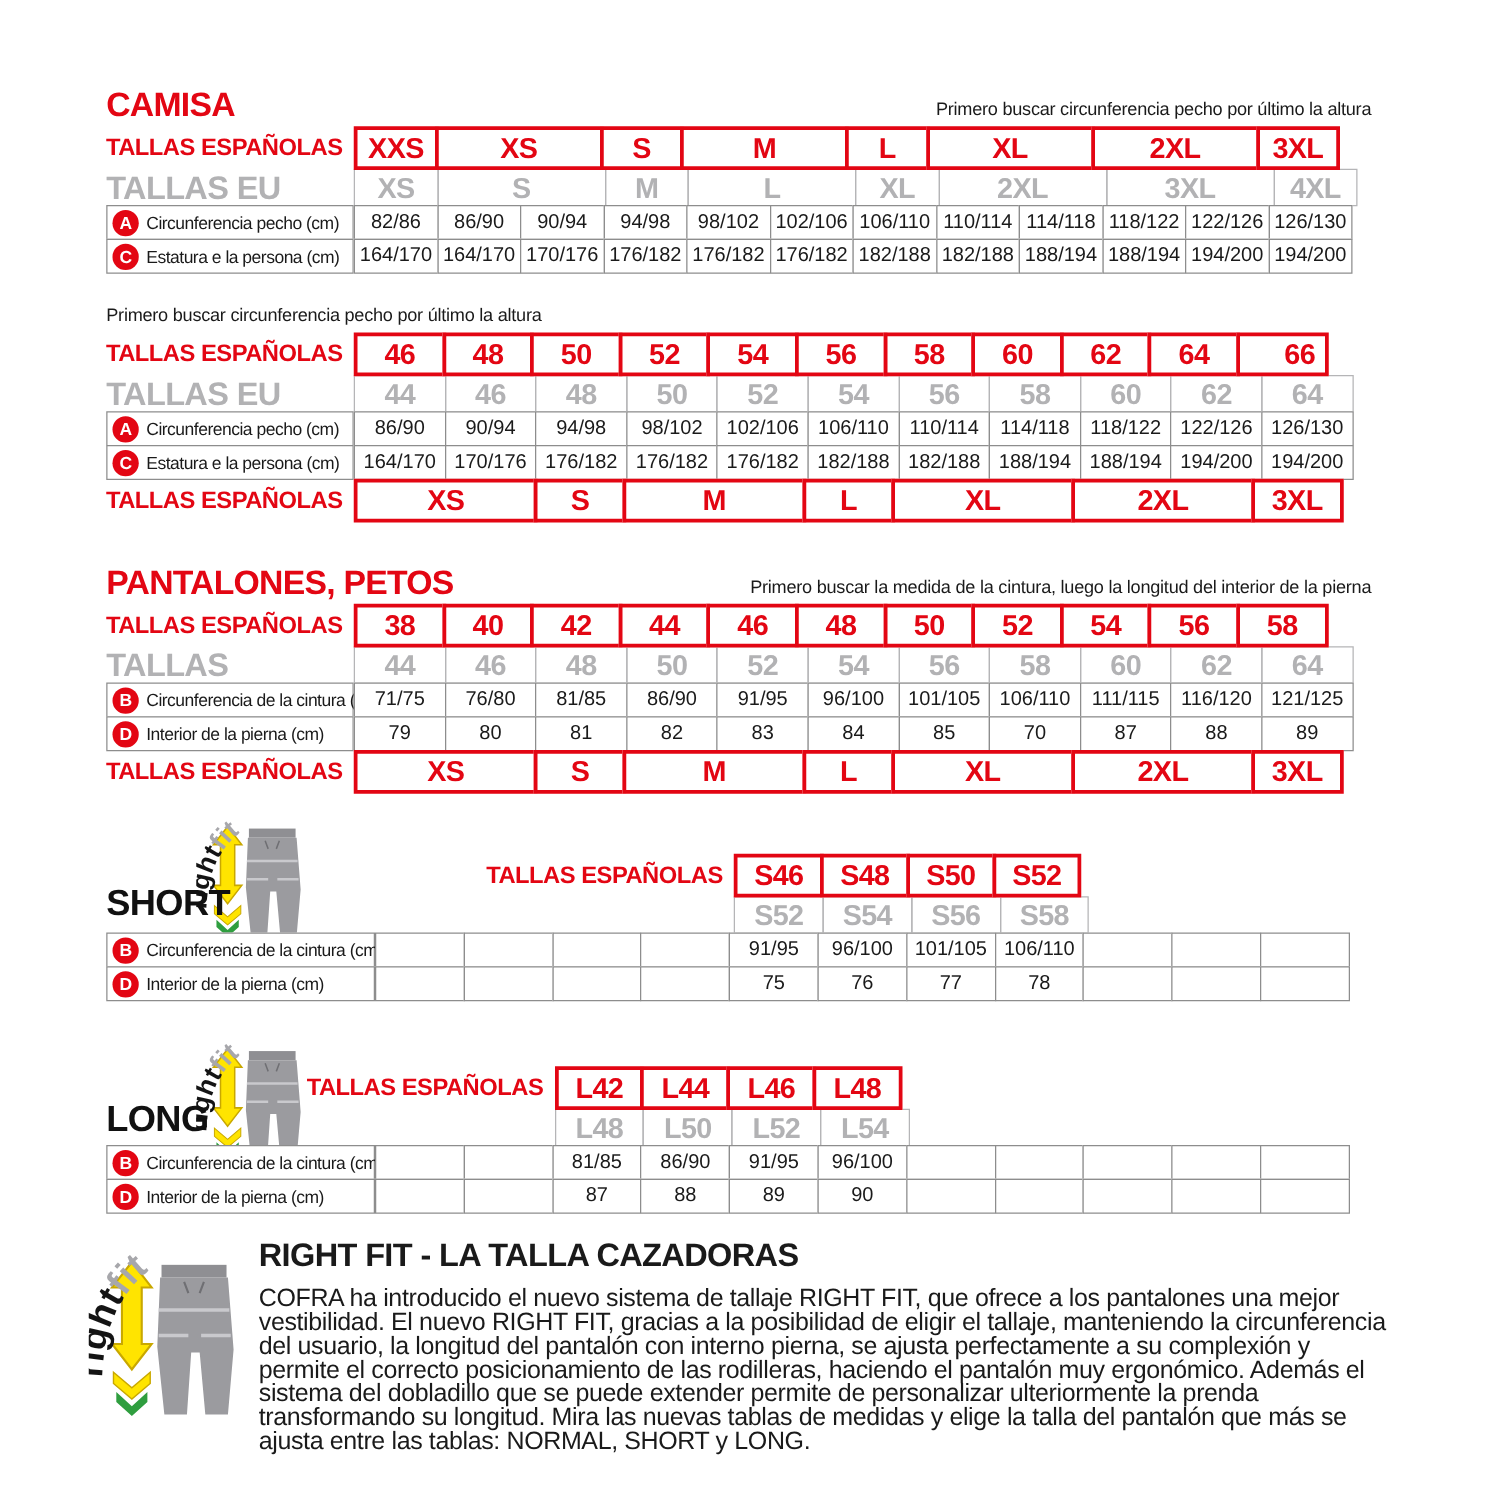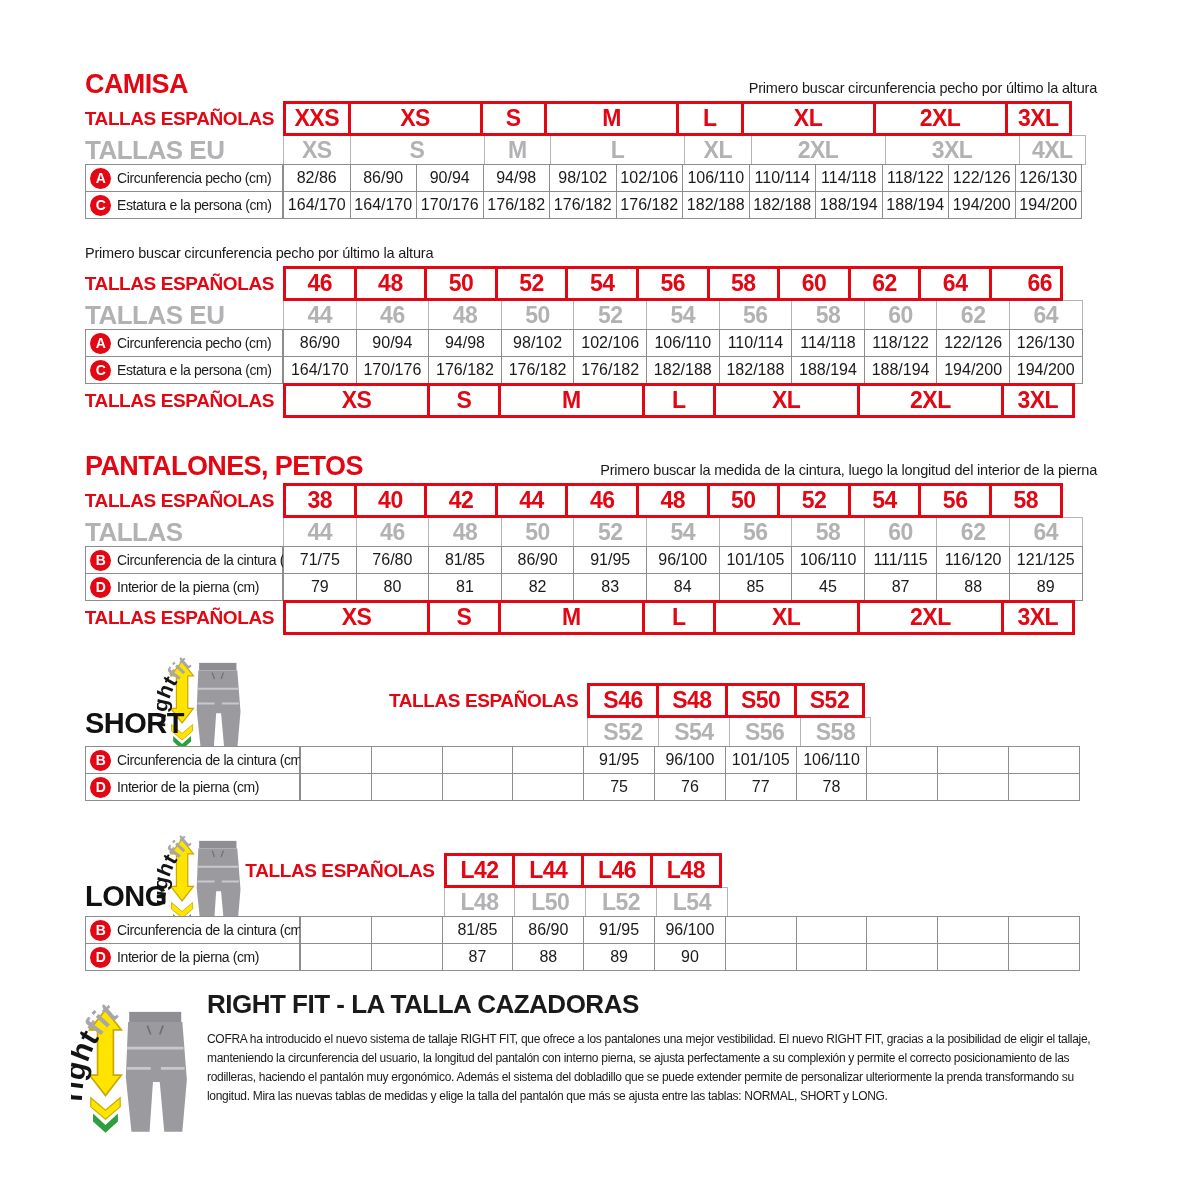--- a/index.html
+++ b/index.html
@@ -51,21 +51,21 @@
 
   .side-label{position:absolute;left:0;font-size:29px;font-weight:bold;letter-spacing:-0.5px;color:#111;}
   #sec-short .side-label{top:52px;}
   #sec-long .side-label{top:55px;}
   .logo{position:absolute;}
   #sec-short .logo{left:72px;top:-10px;width:94px;height:112px;}
   #sec-long .logo{left:72px;top:-2px;width:94px;height:112px;}
   #sec-rightfit .logo{left:-14px;top:2px;width:130px;height:156px;}
 
   .rf-heading{margin-left:122px;font-size:26px;font-weight:bold;letter-spacing:-0.5px;line-height:1;padding-top:6px;}
-  .rf-paragraph{margin-left:122px;margin-top:13px;width:905px;font-size:12px;line-height:19px;letter-spacing:-0.3px;text-align:left;}
+  .rf-paragraph{margin-left:122px;margin-top:13px;width:905px;font-size:20px;line-height:19px;letter-spacing:-0.3px;text-align:left;}
 </style>
 </head>
 <body>
 
 <div class="page">
 
   <section class="sec" id="sec-camisa">
     <div class="sec-head">
       <div class="sec-title">CAMISA</div>
       <div class="note">Primero buscar circunferencia pecho por último la altura</div>
@@ -268,21 +268,21 @@
             <span class="badge">D</span>
             <span>Interior de la pierna (cm)</span>
           </div>
           <div class="dcell" style="width: var(--col-w);">79</div>
           <div class="dcell" style="width: var(--col-w);">80</div>
           <div class="dcell" style="width: var(--col-w);">81</div>
           <div class="dcell" style="width: var(--col-w);">82</div>
           <div class="dcell" style="width: var(--col-w);">83</div>
           <div class="dcell" style="width: var(--col-w);">84</div>
           <div class="dcell" style="width: var(--col-w);">85</div>
-          <div class="dcell" style="width: var(--col-w);">45</div>
+          <div class="dcell" style="width: var(--col-w);">70</div>
           <div class="dcell" style="width: var(--col-w);">87</div>
           <div class="dcell" style="width: var(--col-w);">88</div>
           <div class="dcell" style="width: var(--col-w);">89</div>
         </div>
         <div class="trow red-row">
           <div class="hlbl red-lbl" style="width: calc(var(--label-w) + 0 * var(--col-w));">TALLAS ESPAÑOLAS</div>
           <div class="red-box" style="width: calc(2 * var(--col-w));">XS</div>
           <div class="red-box" style="width: calc(1 * var(--col-w));">S</div>
           <div class="red-box" style="width: calc(2 * var(--col-w));">M</div>
           <div class="red-box" style="width: calc(1 * var(--col-w));">L</div>

